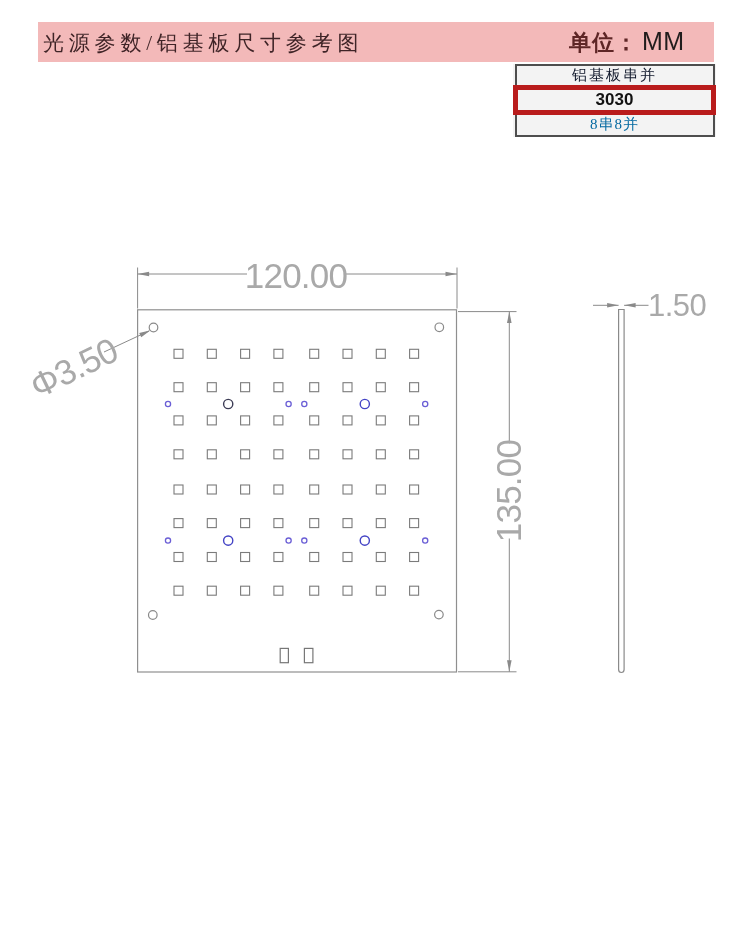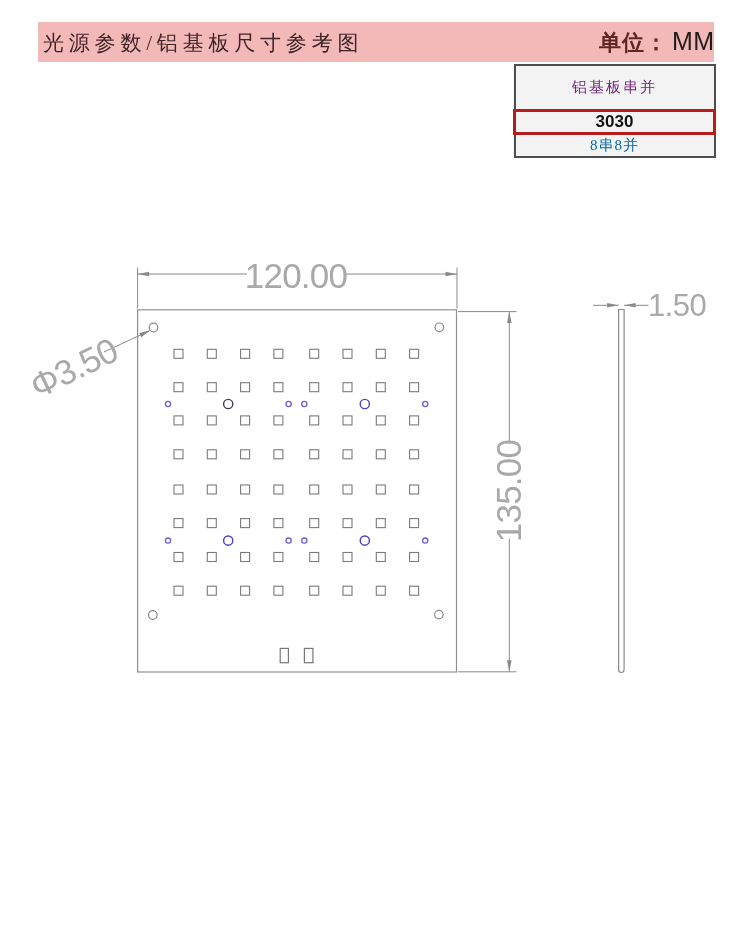--- a/index.html
+++ b/index.html
@@ -9,35 +9,35 @@
 </style>
 </head>
 <body>
 <div id="page">
 
 <div style="position:absolute;left:38px;top:22px;width:676px;height:40px;background:#f3b9b9;"></div>
 
 <div class="serif" style="position:absolute;left:43px;top:29px;width:400px;font-size:21px;
   letter-spacing:4.8px;color:#3f2427;font-weight:400;white-space:nowrap;">光源参数/铝基板尺寸参考图</div>
 
-<div style="position:absolute;left:569px;top:27px;white-space:nowrap;margin-left:30px;">
+<div style="position:absolute;left:569px;top:27px;white-space:nowrap;">
   <span class="serif" style="font-size:22px;color:#5e2626;font-weight:700;letter-spacing:1px;">单位：</span><span style="font-size:25px;color:#211d1d;letter-spacing:0.5px;margin-left:4px;">MM</span>
 </div>
 
 <table style="position:absolute;left:513px;top:64px;width:203px;height:69px;border-collapse:collapse;
   background:#f3f3f3;border:2px solid #4e4e4e;table-layout:fixed;">
 
   <tbody>
         <tr style="height:21px;">
           <td class="serif" style="border:1px solid #4e4e4e;text-align:center;
-    font-size:15px;color:#701a75;letter-spacing:2px;padding:12px;">铝基板串并</td>
+    font-size:15px;color:#0f172a;letter-spacing:2px;padding:0;">铝基板串并</td>
         </tr>
 
   <tr style="height:23px;">
-          <td style="border:3px solid #b91c1c;text-align:center;
+          <td style="border:5px solid #b91c1c;text-align:center;
     font-size:17px;font-weight:700;color:#121212;padding:0;">3030</td>
         </tr>
 
   <tr style="height:23px;">
           <td class="serif" style="border:1px solid #4e4e4e;text-align:center;
     font-size:15px;color:#0369a1;letter-spacing:1px;padding:0;">8串8并</td>
         </tr>
 </tbody>
     </table>
 

